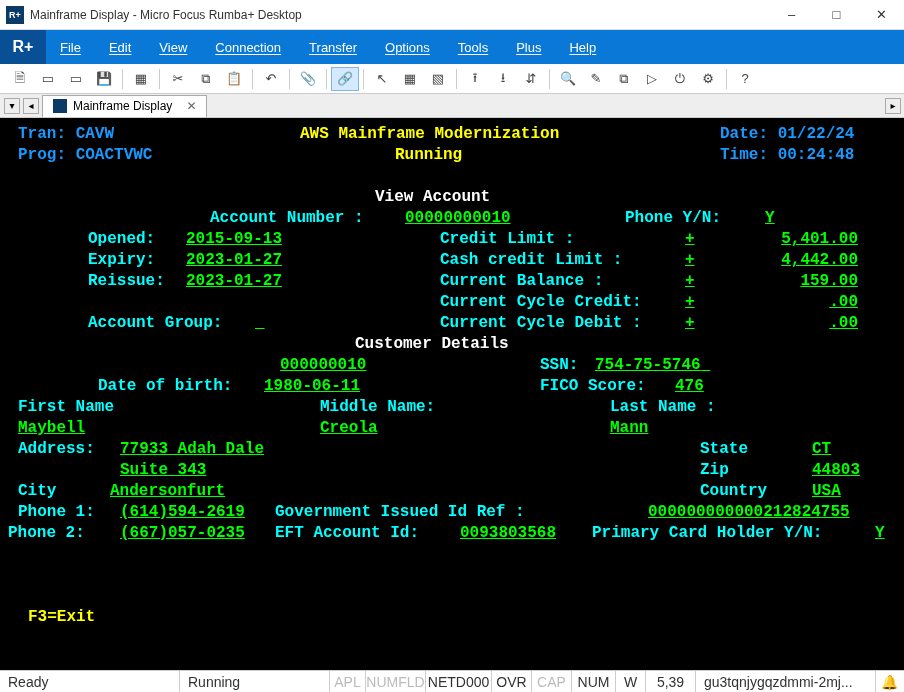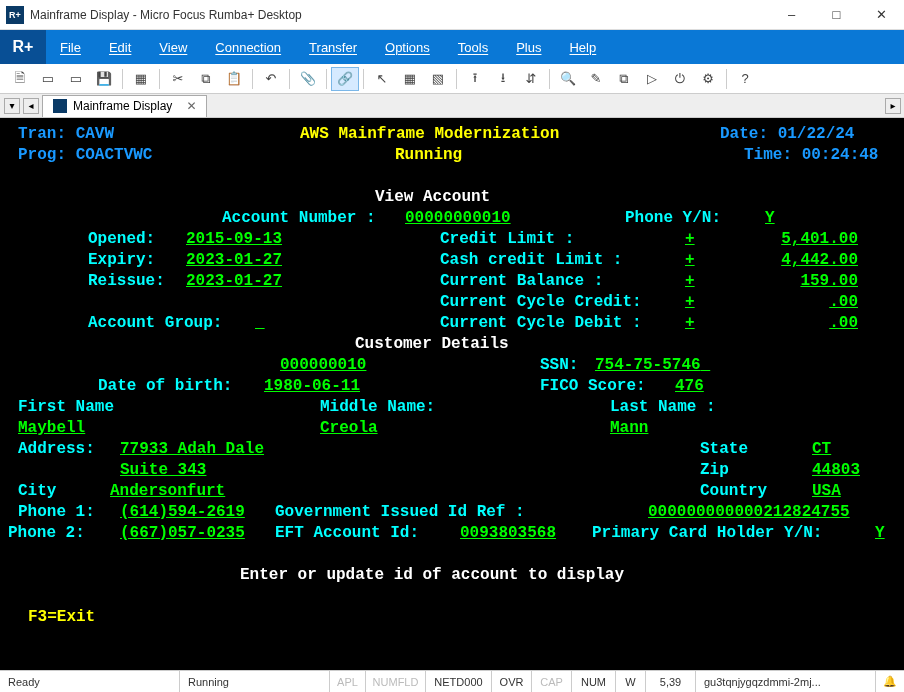--- a/index.html
+++ b/index.html
@@ -125,21 +125,21 @@
   .grul { color:#00ff00; text-decoration: underline; text-decoration-color:#00ff00; }
   .ulgr { text-decoration: underline; text-decoration-color:#00ff00; }
 
   
   .statusbar {
     height: 22px;
     background: #fff;
     border-top: 1px solid #ccc;
     display: flex;
     align-items: center;
-    font-size: 11px;
+    font-size: 14px;
     color: #333;
   }
   .statusbar .cell {
     padding: 0 8px;
     border-right: 1px solid #ccc;
     height: 100%;
     display:flex; align-items:center;
   }
   .statusbar .cell.dim { color: #bbb; }
 </style>
@@ -218,24 +218,24 @@
 </div>
 
 <div class="terminal">
 
   <div class="abs bl" style="top:6px; left:18px;"><span>Tran:</span> <span>CAVW</span></div>
   <div class="abs ye" style="top:6px; left:300px;">AWS Mainframe Modernization</div>
   <div class="abs bl" style="top:6px; left:720px;"><span>Date:</span> <span>01/22/24</span></div>
 
   <div class="abs bl" style="top:27px; left:18px;"><span>Prog:</span> <span>COACTVWC</span></div>
   <div class="abs ye" style="top:27px; left:395px;">Running</div>
-  <div class="abs bl" style="top:27px; left:720px;margin-left:24px;"><span>Time:</span> <span>00:24:48</span></div>
+  <div class="abs bl" style="top:27px; left:720px;"><span>Time:</span> <span>00:24:48</span></div>
 
   <div class="abs wh" style="top:69px; left:375px;">View Account</div>
-  <div class="abs cy" style="top:90px; left:222px;text-align:right;">Account Number :</div>
+  <div class="abs cy" style="top:90px; left:210px;text-align:right;">Account Number :</div>
   <div class="abs grul" style="top:90px; left:405px;">00000000010</div>
   <div class="abs cy" style="top:90px; left:625px;">Phone Y/N:</div>
   <div class="abs grul" style="top:90px; left:765px;">Y</div>
 
   <div class="abs cy" style="top:111px; left:88px;">Opened:</div>
   <div class="abs grul" style="top:111px; left:186px;">2015-09-13</div>
   <div class="abs cy" style="top:111px; left:440px;"><span>Credit Limit</span><span>        : </span></div>
   <div class="abs grul" style="top:111px; left:685px;">+</div>
   <div class="abs grul" style="top:111px; left:698px; width:160px; text-align:right;">5,401.00</div>
 
@@ -298,21 +298,20 @@
   <div class="abs cy" style="top:384px; left:275px;"><span>Government Issued Id Ref</span>    :</div>
   <div class="abs grul" style="top:384px; left:648px;">000000000000212824755</div>
 
   <div class="abs cy" style="top:405px; left:8px;">Phone 2:</div>
   <div class="abs grul" style="top:405px; left:120px;">(667)057-0235</div>
   <div class="abs cy" style="top:405px; left:275px;">EFT Account Id:</div>
   <div class="abs grul" style="top:405px; left:460px;">0093803568</div>
   <div class="abs cy" style="top:405px; left:592px;">Primary Card Holder Y/N:</div>
   <div class="abs grul" style="top:405px; left:875px;">Y</div>
 
-  <div class="abs wh" style="top:447px; left:240px;">Enter or update id of account to display</div>
   <div class="abs ye" style="top:489px; left:28px;">F3=Exit</div>
 </div>
 
 <div class="statusbar">
   <div class="cell" style="width:180px;">Ready</div>
   <div class="cell" style="width:150px;">Running</div>
   <div class="cell dim" style="width:36px; justify-content:center;">APL</div>
   <div class="cell dim" style="width:60px; justify-content:center;">NUMFLD</div>
   <div class="cell" style="width:66px; justify-content:center;">NETD000</div>
   <div class="cell" style="width:40px; justify-content:center;">OVR</div>

